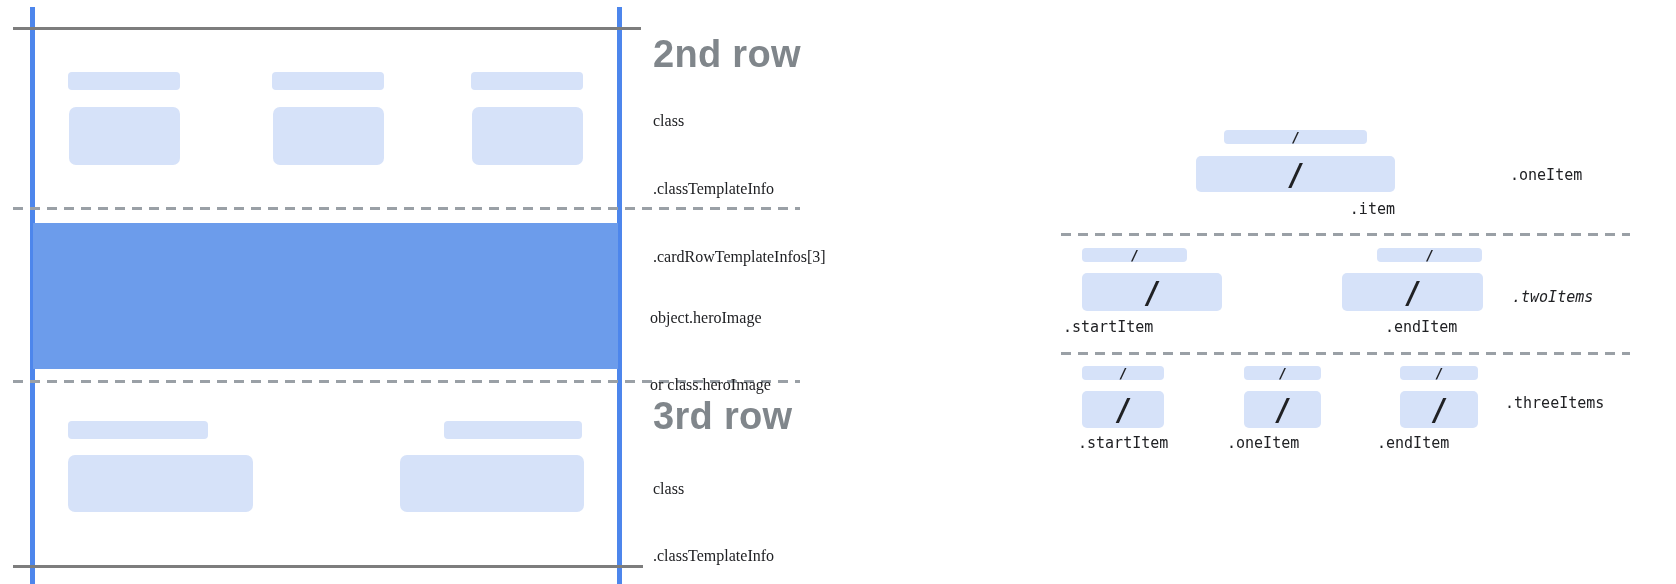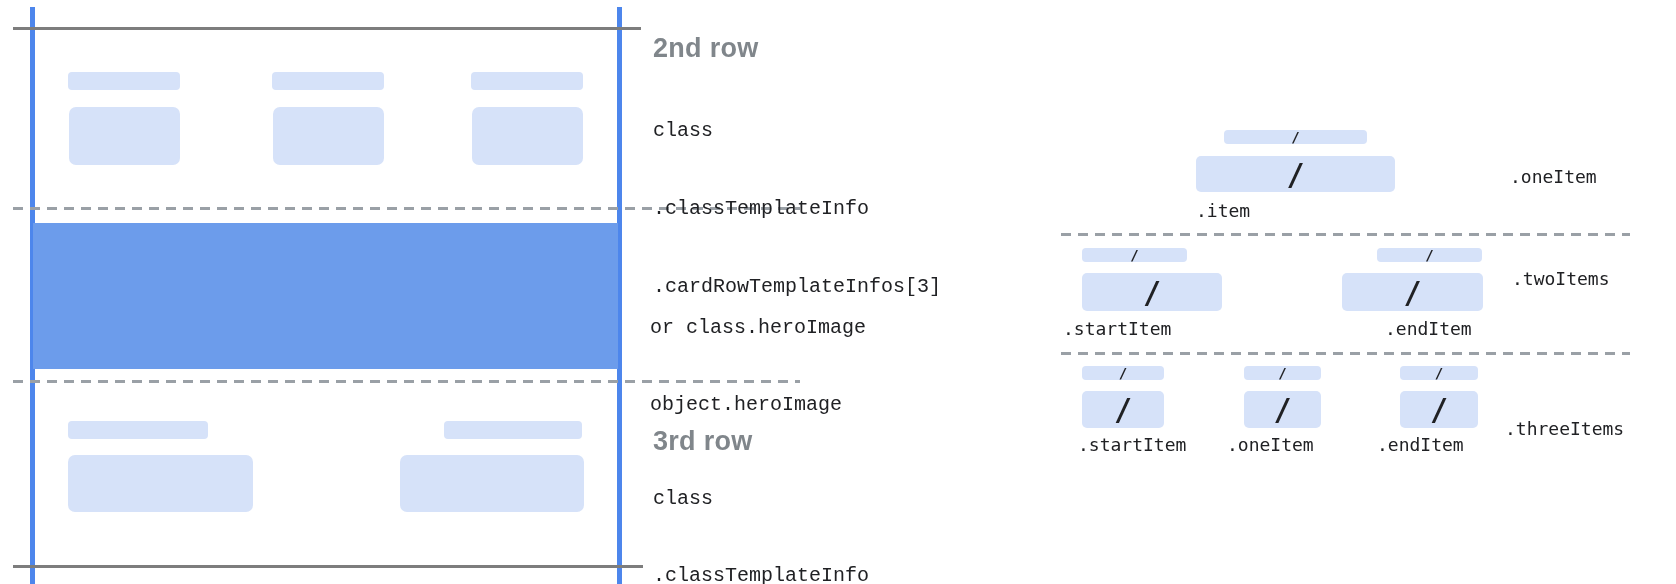--- a/index.html
+++ b/index.html
@@ -7,33 +7,33 @@
     position:relative;width:1676px;height:584px;background:#ffffff;
     font-family:"Liberation Sans",sans-serif;overflow:hidden;
   }
   .vline{position:absolute;top:7px;bottom:0;width:5px;background:#4d86ec;}
   .hline{position:absolute;height:3px;background:#7d7d7d;}
   .dash{position:absolute;height:3px;
     background:repeating-linear-gradient(90deg,#9aa0a6 0 10px,transparent 10px 17px);}
   .pill{position:absolute;background:#d6e2f9;border-radius:4px;}
   .box{position:absolute;background:#d6e2f9;border-radius:7px;}
   .hero-band{position:absolute;background:#6c9ceb;}
-  .heading{position:absolute;font-weight:bold;font-size:27px;color:#80868b;letter-spacing:.3px;}
-  .code{position:absolute;font-family:Liberation Mono, monospace;
-    font-size:20px;color:#202124;white-space:pre;}
+  .heading{position:absolute;font-weight:bold;font-size:38px;color:#80868b;letter-spacing:.3px;}
+  .code{position:absolute;font-family:Liberation Serif, serif;
+    font-size:16px;color:#202124;white-space:pre;}
   .code.lh32 div{line-height:32px;}
   .code.lh31 div{line-height:31px;}
   .mlabel{position:absolute;font-family:"DejaVu Sans Mono","Liberation Mono",monospace;
-    font-size:18px;color:#202124;white-space:pre;}
+    font-size:15px;color:#202124;white-space:pre;}
   .slashbar{position:absolute;background:#d6e2f9;display:flex;align-items:center;
     justify-content:center;font-family:"DejaVu Sans Mono","Liberation Mono",monospace;
     color:#202124;font-weight:bold;}
   .sb-sm{border-radius:4px;font-size:14px;}
   .sb-lg{border-radius:5px;font-size:30px;}
-  .center{text-align:left;}
+  .center{text-align:right;}
 </style>
 </head>
 <body>
 
 <div class="stage">
 
   <div class="vline" style="left:30px;"></div>
   <div class="vline" style="left:617px;"></div>
   <div class="hline" style="left:13px;top:27px;width:628px;"></div>
   <div class="hline" style="left:13px;top:565px;width:630px;"></div>
@@ -55,25 +55,25 @@
   <div class="box" style="left:400px;top:455px;width:184px;height:57px;"></div>
 
   <div class="heading" style="left:653px;top:33px;">2nd row</div>
   <div class="code lh32" style="left:653px;top:69px;">
     <div>class</div>
     <div>.classTemplateInfo</div>
     <div>.cardRowTemplateInfos[3]</div>
   </div>
 
   <div class="code lh31" style="left:650px;top:266px;">
+    <div>object.heroImage</div>
     <div>or class.heroImage</div>
-    <div>object.heroImage</div>
   </div>
 
-  <div class="heading" style="left:653px;top:395px;margin-top:31px;">3rd row</div>
+  <div class="heading" style="left:653px;top:395px;">3rd row</div>
   <div class="code lh31" style="left:653px;top:437px;">
     <div>class</div>
     <div>.classTemplateInfo</div>
     
     
   </div>
 
   <div class="dash" style="left:1061px;top:233px;width:569px;"></div>
   <div class="dash" style="left:1061px;top:352px;width:569px;"></div>
 
@@ -93,21 +93,21 @@
     <span>/</span>
   </div>
   <div class="slashbar sb-sm" style="left:1377px;top:248px;width:105px;height:14px;">
     <span>/</span>
   </div>
   <div class="slashbar sb-lg" style="left:1342px;top:273px;width:141px;height:38px;">
     <span>/</span>
   </div>
   <div class="mlabel" style="left:1063px;top:318px;">.startItem</div>
   <div class="mlabel" style="left:1385px;top:318px;">.endItem</div>
-  <div class="mlabel" style="left:1512px;top:268px;">.twoItems</div>
+  <div class="mlabel" style="left:1512px;top:288px;font-style:italic;">.twoItems</div>
 
   <div class="slashbar sb-sm" style="left:1082px;top:366px;width:82px;height:14px;">
     <span>/</span>
   </div>
   <div class="slashbar sb-lg" style="left:1082px;top:391px;width:82px;height:37px;">
     <span>/</span>
   </div>
   <div class="slashbar sb-sm" style="left:1244px;top:366px;width:77px;height:14px;">
     <span>/</span>
   </div>
@@ -116,15 +116,15 @@
   </div>
   <div class="slashbar sb-sm" style="left:1400px;top:366px;width:78px;height:14px;">
     <span>/</span>
   </div>
   <div class="slashbar sb-lg" style="left:1400px;top:391px;width:78px;height:37px;">
     <span>/</span>
   </div>
   <div class="mlabel" style="left:1078px;top:434px;">.startItem</div>
   <div class="mlabel" style="left:1227px;top:434px;">.oneItem</div>
   <div class="mlabel" style="left:1377px;top:434px;">.endItem</div>
-  <div class="mlabel" style="left:1505px;top:418px;">.threeItems</div>
+  <div class="mlabel" style="left:1505px;top:394px;">.threeItems</div>
 
 </div>
 
 </body></html>

